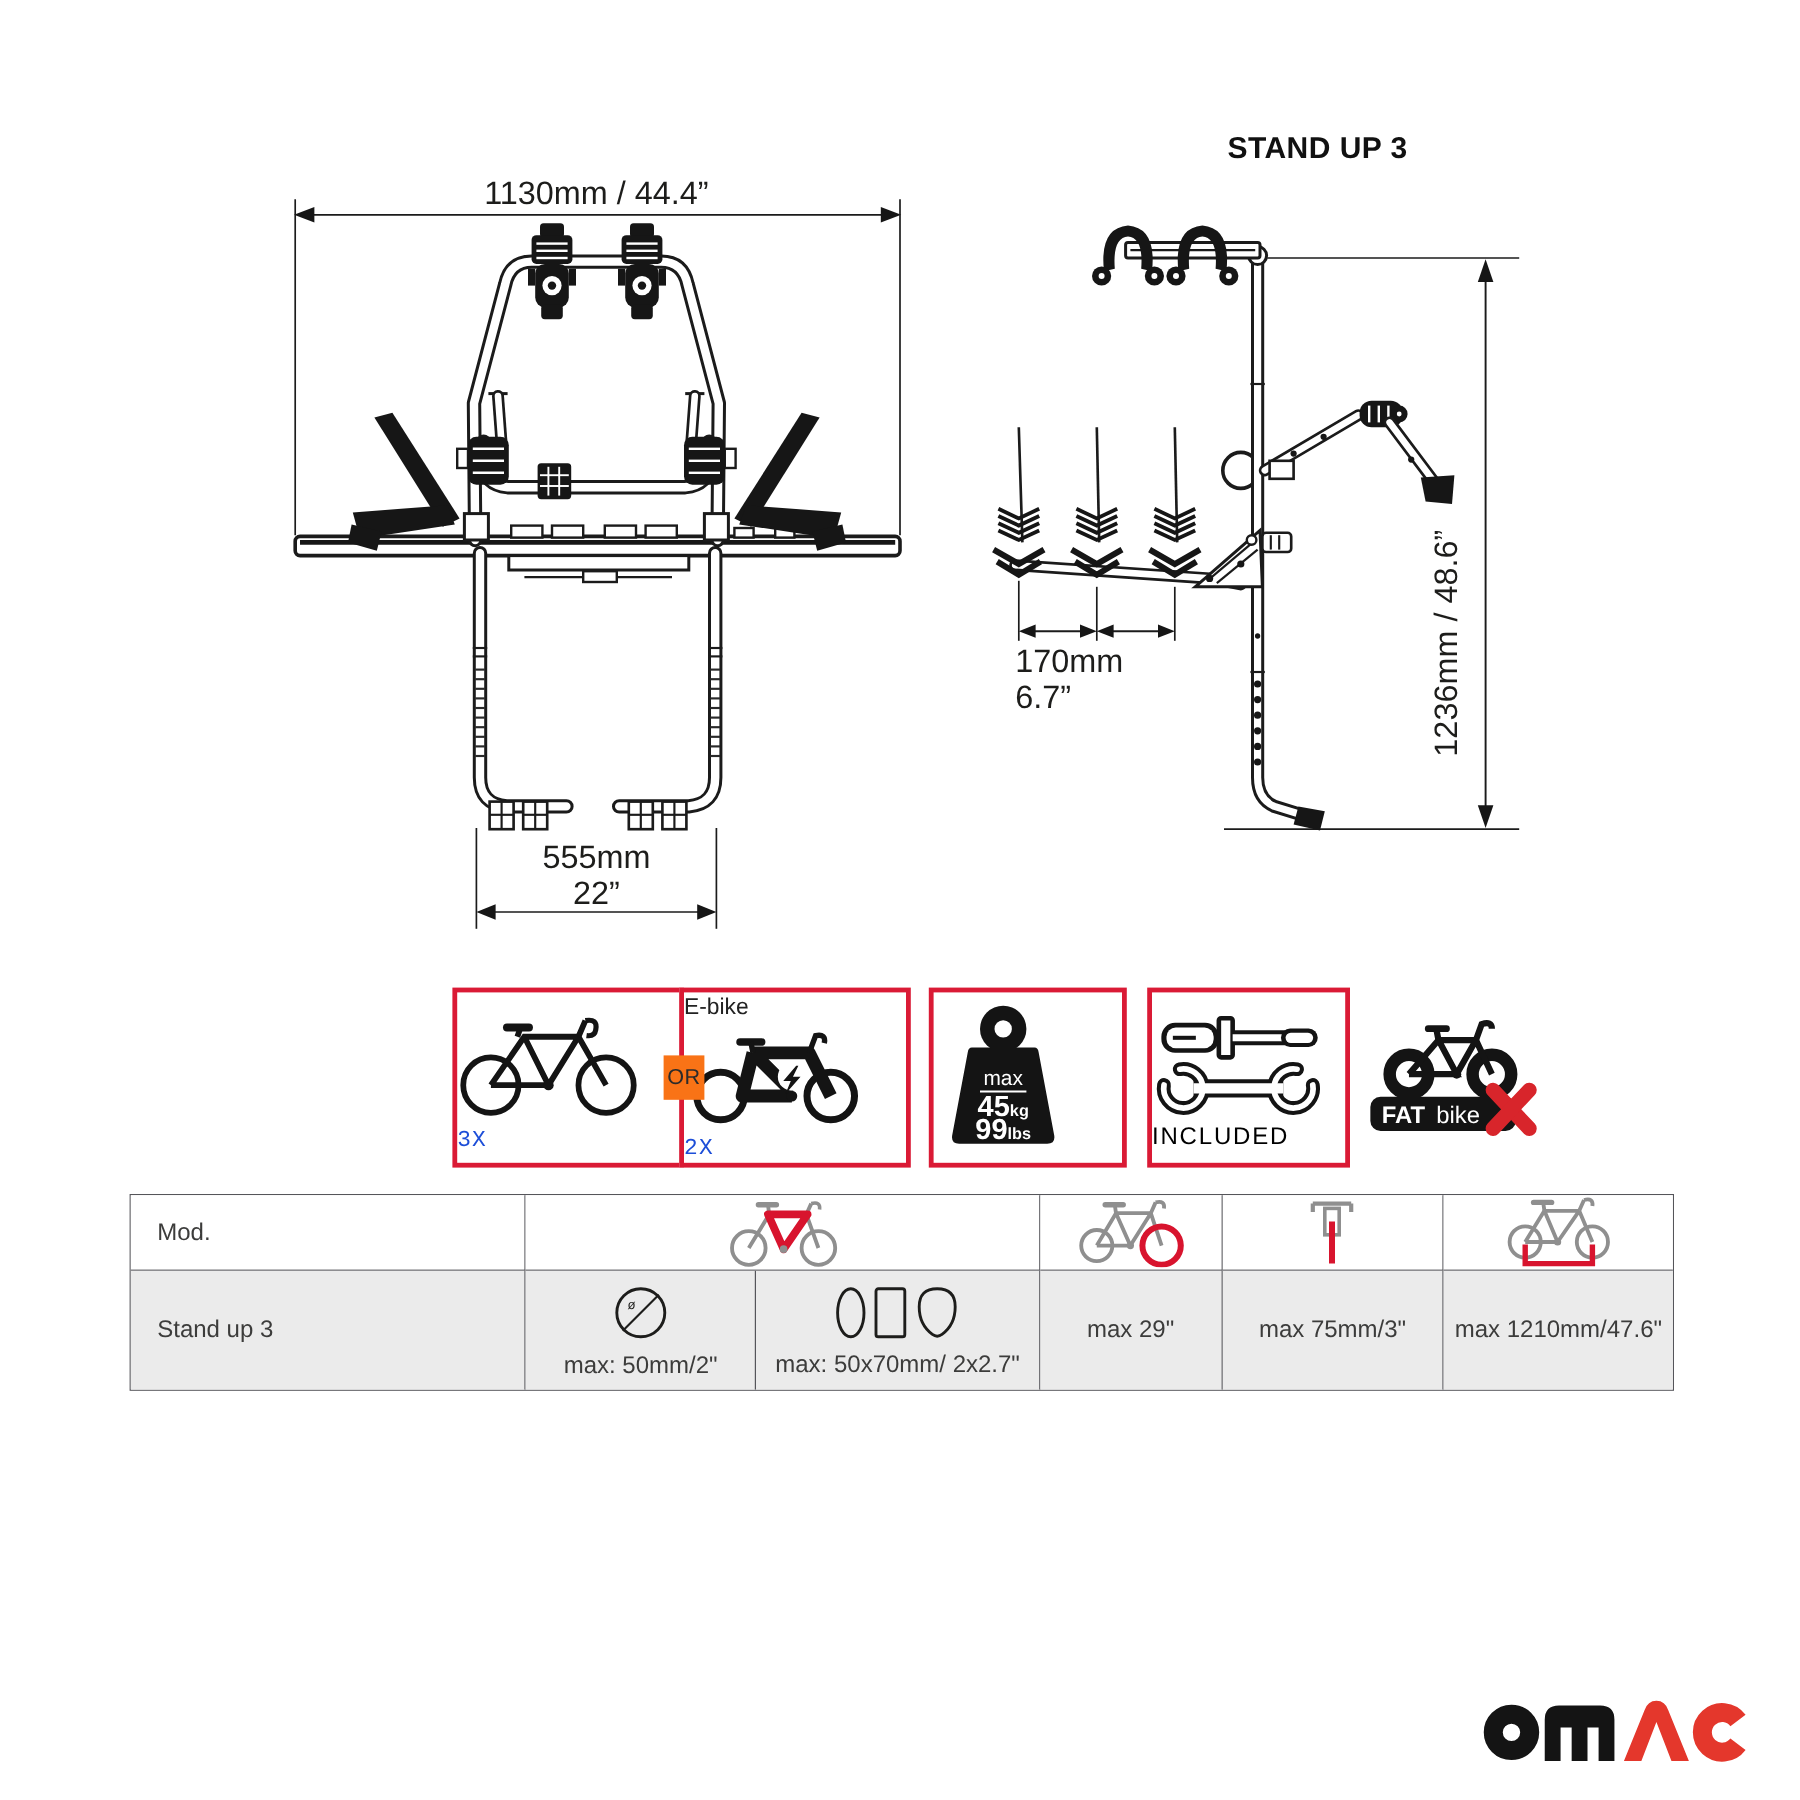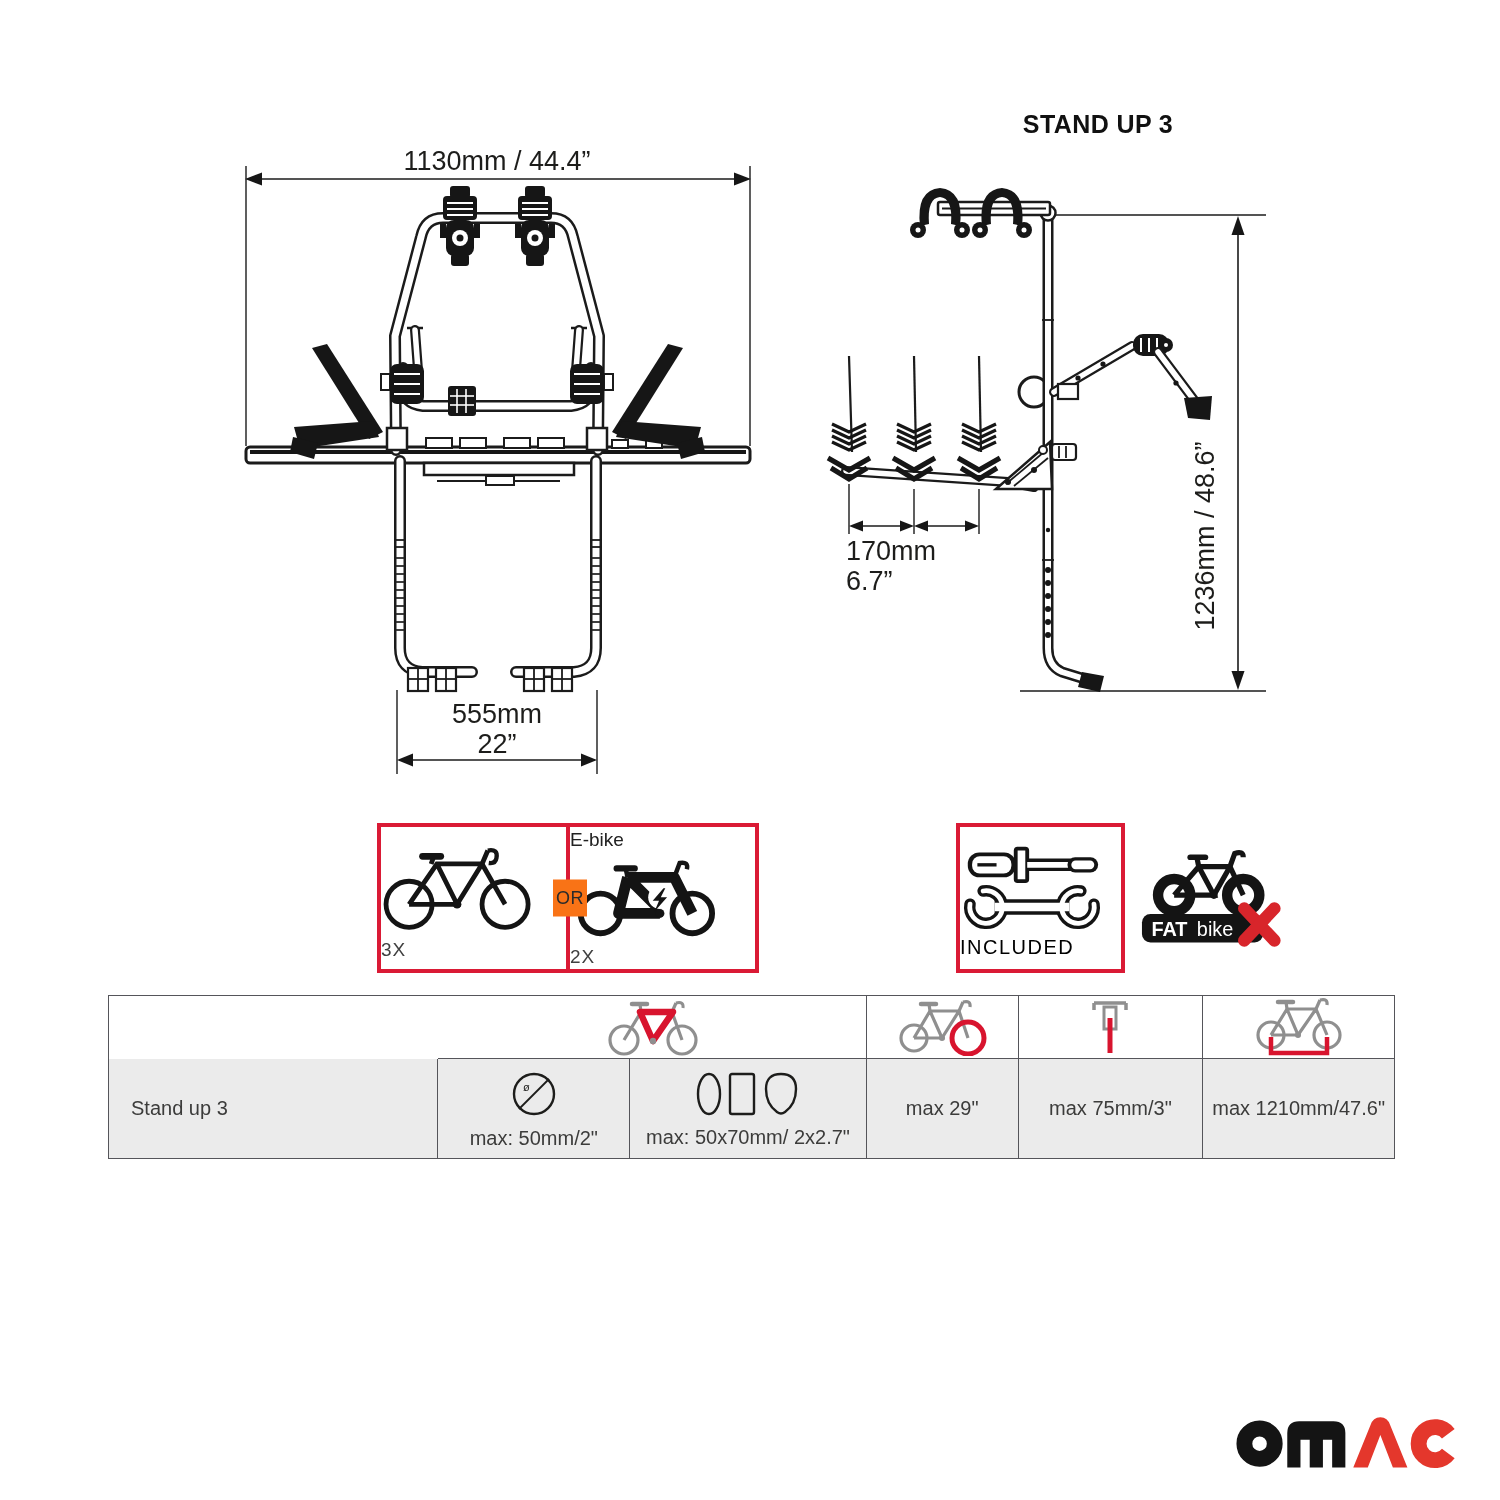--- a/index.html
+++ b/index.html
@@ -18,21 +18,21 @@
   .blk{fill:#161616;stroke:none;}
   .outl{fill:#fff;stroke:#1b1b1b;stroke-width:2.5;}
   .wline{stroke:#fff;stroke-width:2;fill:none;}
   .dim-text{font-size:27px;fill:#1d1d1b;}
 
   
   .side-title{left:998px;top:110px;width:200px;text-align:center;font-size:25px;font-weight:800;letter-spacing:.4px;color:#111;}
 
   
   .badge-box{box-sizing:border-box;border:4px solid #da1a35;background:#fff;display:flex;flex-direction:column;align-items:flex-start;justify-content:center;}
-  .badge-label{font-size:19px;letter-spacing:1px;color:#404040;}
+  .badge-label{font-size:19px;letter-spacing:1px;color:#1d4ed8;font-family:Liberation Mono, monospace;}
   .ebike-label{font-size:19px;color:#222;margin-bottom:1px;}
   .or-chip{position:absolute;left:193px;top:50%;transform:translate(-50%,-50%);background:#f97316;padding:8px 3px;font-size:18px;color:#2b2b2b;letter-spacing:.5px;z-index:2;}
   .included-label{font-size:20px;letter-spacing:1.5px;color:#000000;margin-top:6px;}
 
   
   .spec-table{left:108px;top:995px;width:1287px;height:164px;display:grid;
      grid-template-columns:330fr 192fr 237fr 152fr 185fr 191fr;grid-template-rows:64fr 100fr;
      border:1.5px solid #55555a;box-sizing:border-box;background:#fff;}
   .cell{display:flex;align-items:center;justify-content:center;flex-direction:column;gap:7px;
      font-size:20px;color:#3c3c3b;border-right:1.5px solid #55555a;box-sizing:border-box;}
@@ -387,20 +387,31 @@
         <path d="M 112,26 L 118,10 q 10,-2 8,7" stroke="#141414" stroke-width="5" fill="none"></path>
         <circle cx="96" cy="48" r="13" fill="#fff"></circle>
         <polygon fill="#141414" points="100,38 88,52 95,52 90,64 104,48 97,48 102,38"></polygon>
         <circle cx="96" cy="66" r="5" fill="#141414"></circle>
       </svg>
       <span class="badge-label">2X</span>
     </div>
     <span class="or-chip">OR</span>
   </div>
 
+  <div class="badge-box abs" style="left:774px;top:823px;width:165px;height:150px">
+    <svg width="116" height="128" viewBox="0 0 120 132">
+      <circle cx="60" cy="24" r="20" fill="#141414"></circle>
+        <circle cx="60" cy="24" r="7.5" fill="#fff"></circle>
+      <path fill="#141414" d="M 33,40 Q 30,40 29.5,44 L 16,116 Q 15,123 22,123 L 98,123 Q 105,123 104,116 L 90.5,44 Q 90,40 87,40 Z"></path>
+      <text x="60" y="72" text-anchor="middle" fill="#fff" font-size="18">max</text>
+      <line x1="40" y1="78" x2="80" y2="78" stroke="#fff" stroke-width="1.6"></line>
+      <text x="60" y="99" text-anchor="middle" fill="#fff" font-weight="bold"><tspan font-size="25">45</tspan><tspan font-size="14">kg</tspan></text>
+      <text x="60" y="119" text-anchor="middle" fill="#fff" font-weight="bold"><tspan font-size="25">99</tspan><tspan font-size="14">lbs</tspan></text>
+    </svg>
+  </div>
 
   <div class="badge-box abs" style="left:956px;top:823px;width:169px;height:150px">
     <svg width="144" height="92" viewBox="0 0 150 96">
       <g>
         <rect x="8" y="15" width="50" height="26" rx="12" fill="#141414"></rect>
         <rect x="12.5" y="19" width="41" height="18" rx="8" fill="#fff"></rect>
         <line x1="18" y1="28" x2="38" y2="28" stroke="#141414" stroke-width="3.5"></line>
         <rect x="58" y="11" width="12" height="34" rx="2" fill="#fff" stroke="#141414" stroke-width="4"></rect>
         <line x1="70" y1="28" x2="116" y2="28" stroke="#141414" stroke-width="13"></line>
         <line x1="70" y1="28" x2="114" y2="28" stroke="#fff" stroke-width="6"></line>
@@ -444,20 +455,23 @@
       <text x="64" y="97" font-size="21" fill="#fff">bike</text>
       <g stroke="#d8252b" stroke-width="13" stroke-linecap="round">
         <line x1="114" y1="68" x2="146" y2="102"></line>
           <line x1="146" y1="68" x2="114" y2="102"></line>
       </g>
     </svg>
   </div>
 
   <div class="abs spec-table">
 
+    <div class="cell hd txt-left">
+      <span>Mod.</span>
+    </div>
     <div class="cell hd" style="grid-column:2/4">
       <svg width="112" height="58" viewBox="0 0 112 58">
         <g stroke="#8f8f8f" stroke-width="3.2" fill="none">
           <circle cx="28" cy="42" r="14"></circle>
             <circle cx="86" cy="42" r="14"></circle>
           <path d="M 28,42 L 45,14 M 76,14 L 86,42 M 44,6 L 45,14 M 76,14 L 80,5"></path>
           <path d="M 80,5 q 8,-2 7,5" stroke-width="3"></path>
         </g>
         <line x1="36" y1="6" x2="51" y2="6" stroke="#8f8f8f" stroke-width="4.5" stroke-linecap="round"></line>
         <path d="M 44,14 L 77,14 L 57,43 Z" fill="none" stroke="#d8142e" stroke-width="6.5" stroke-linejoin="round"></path>

